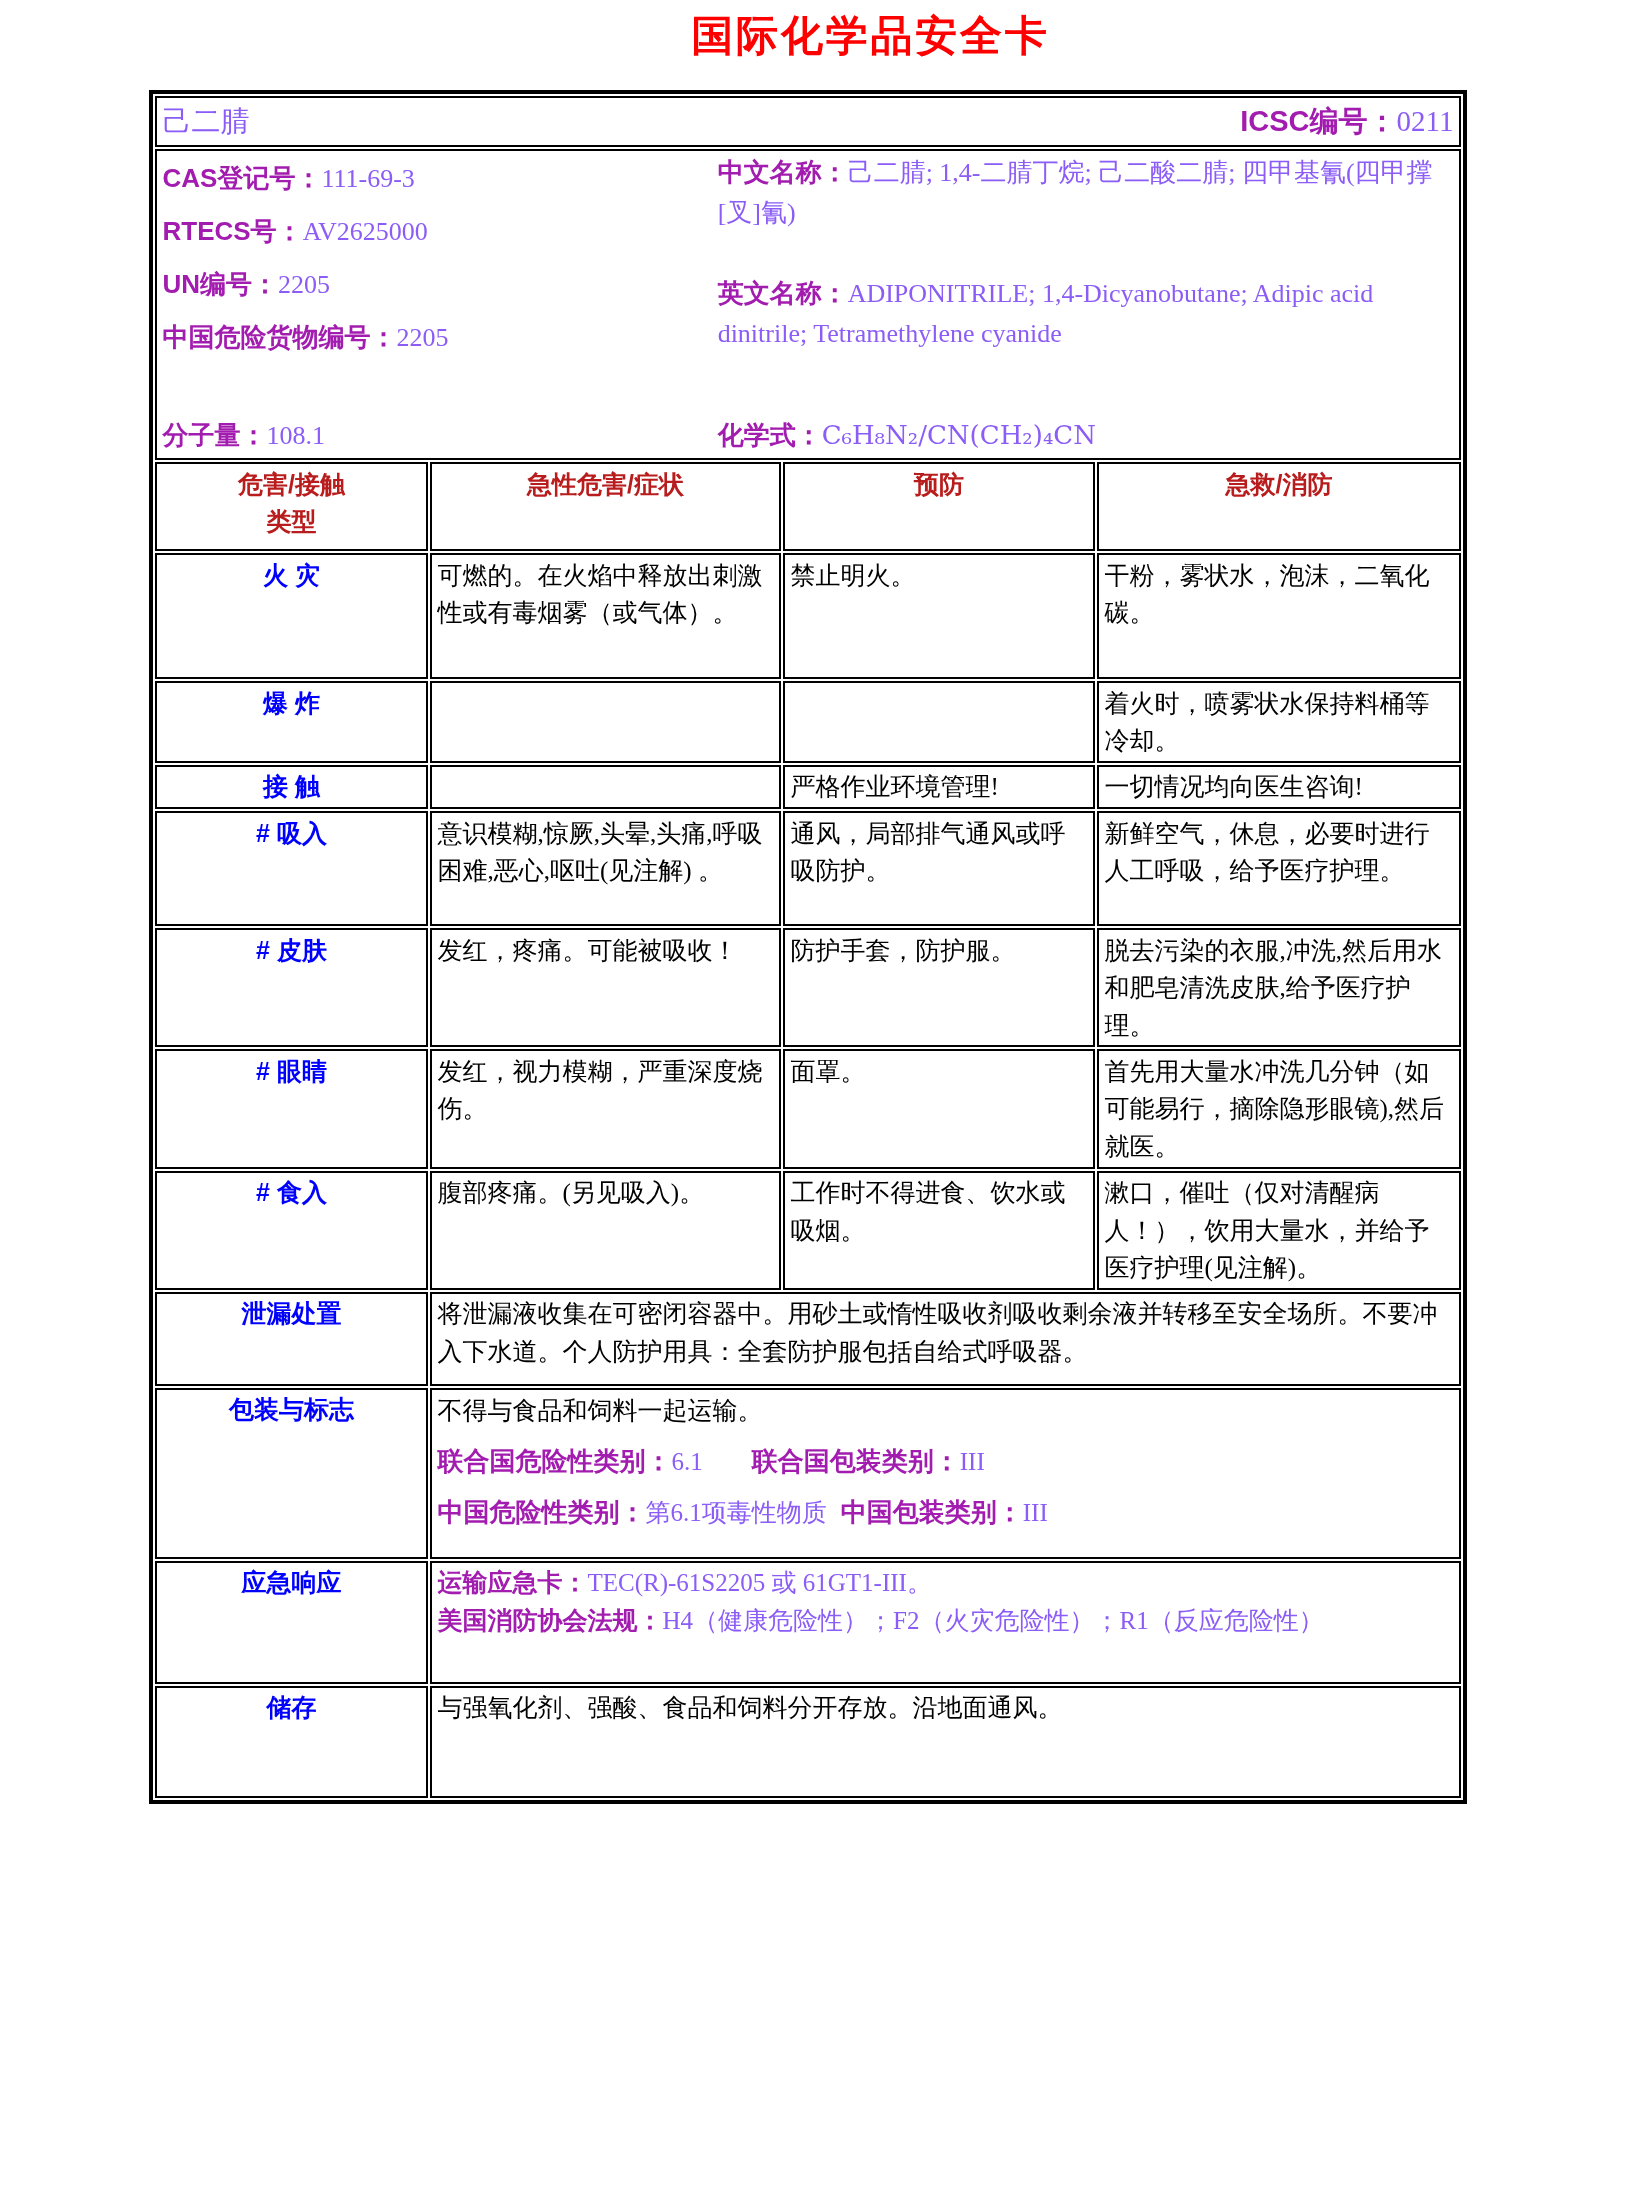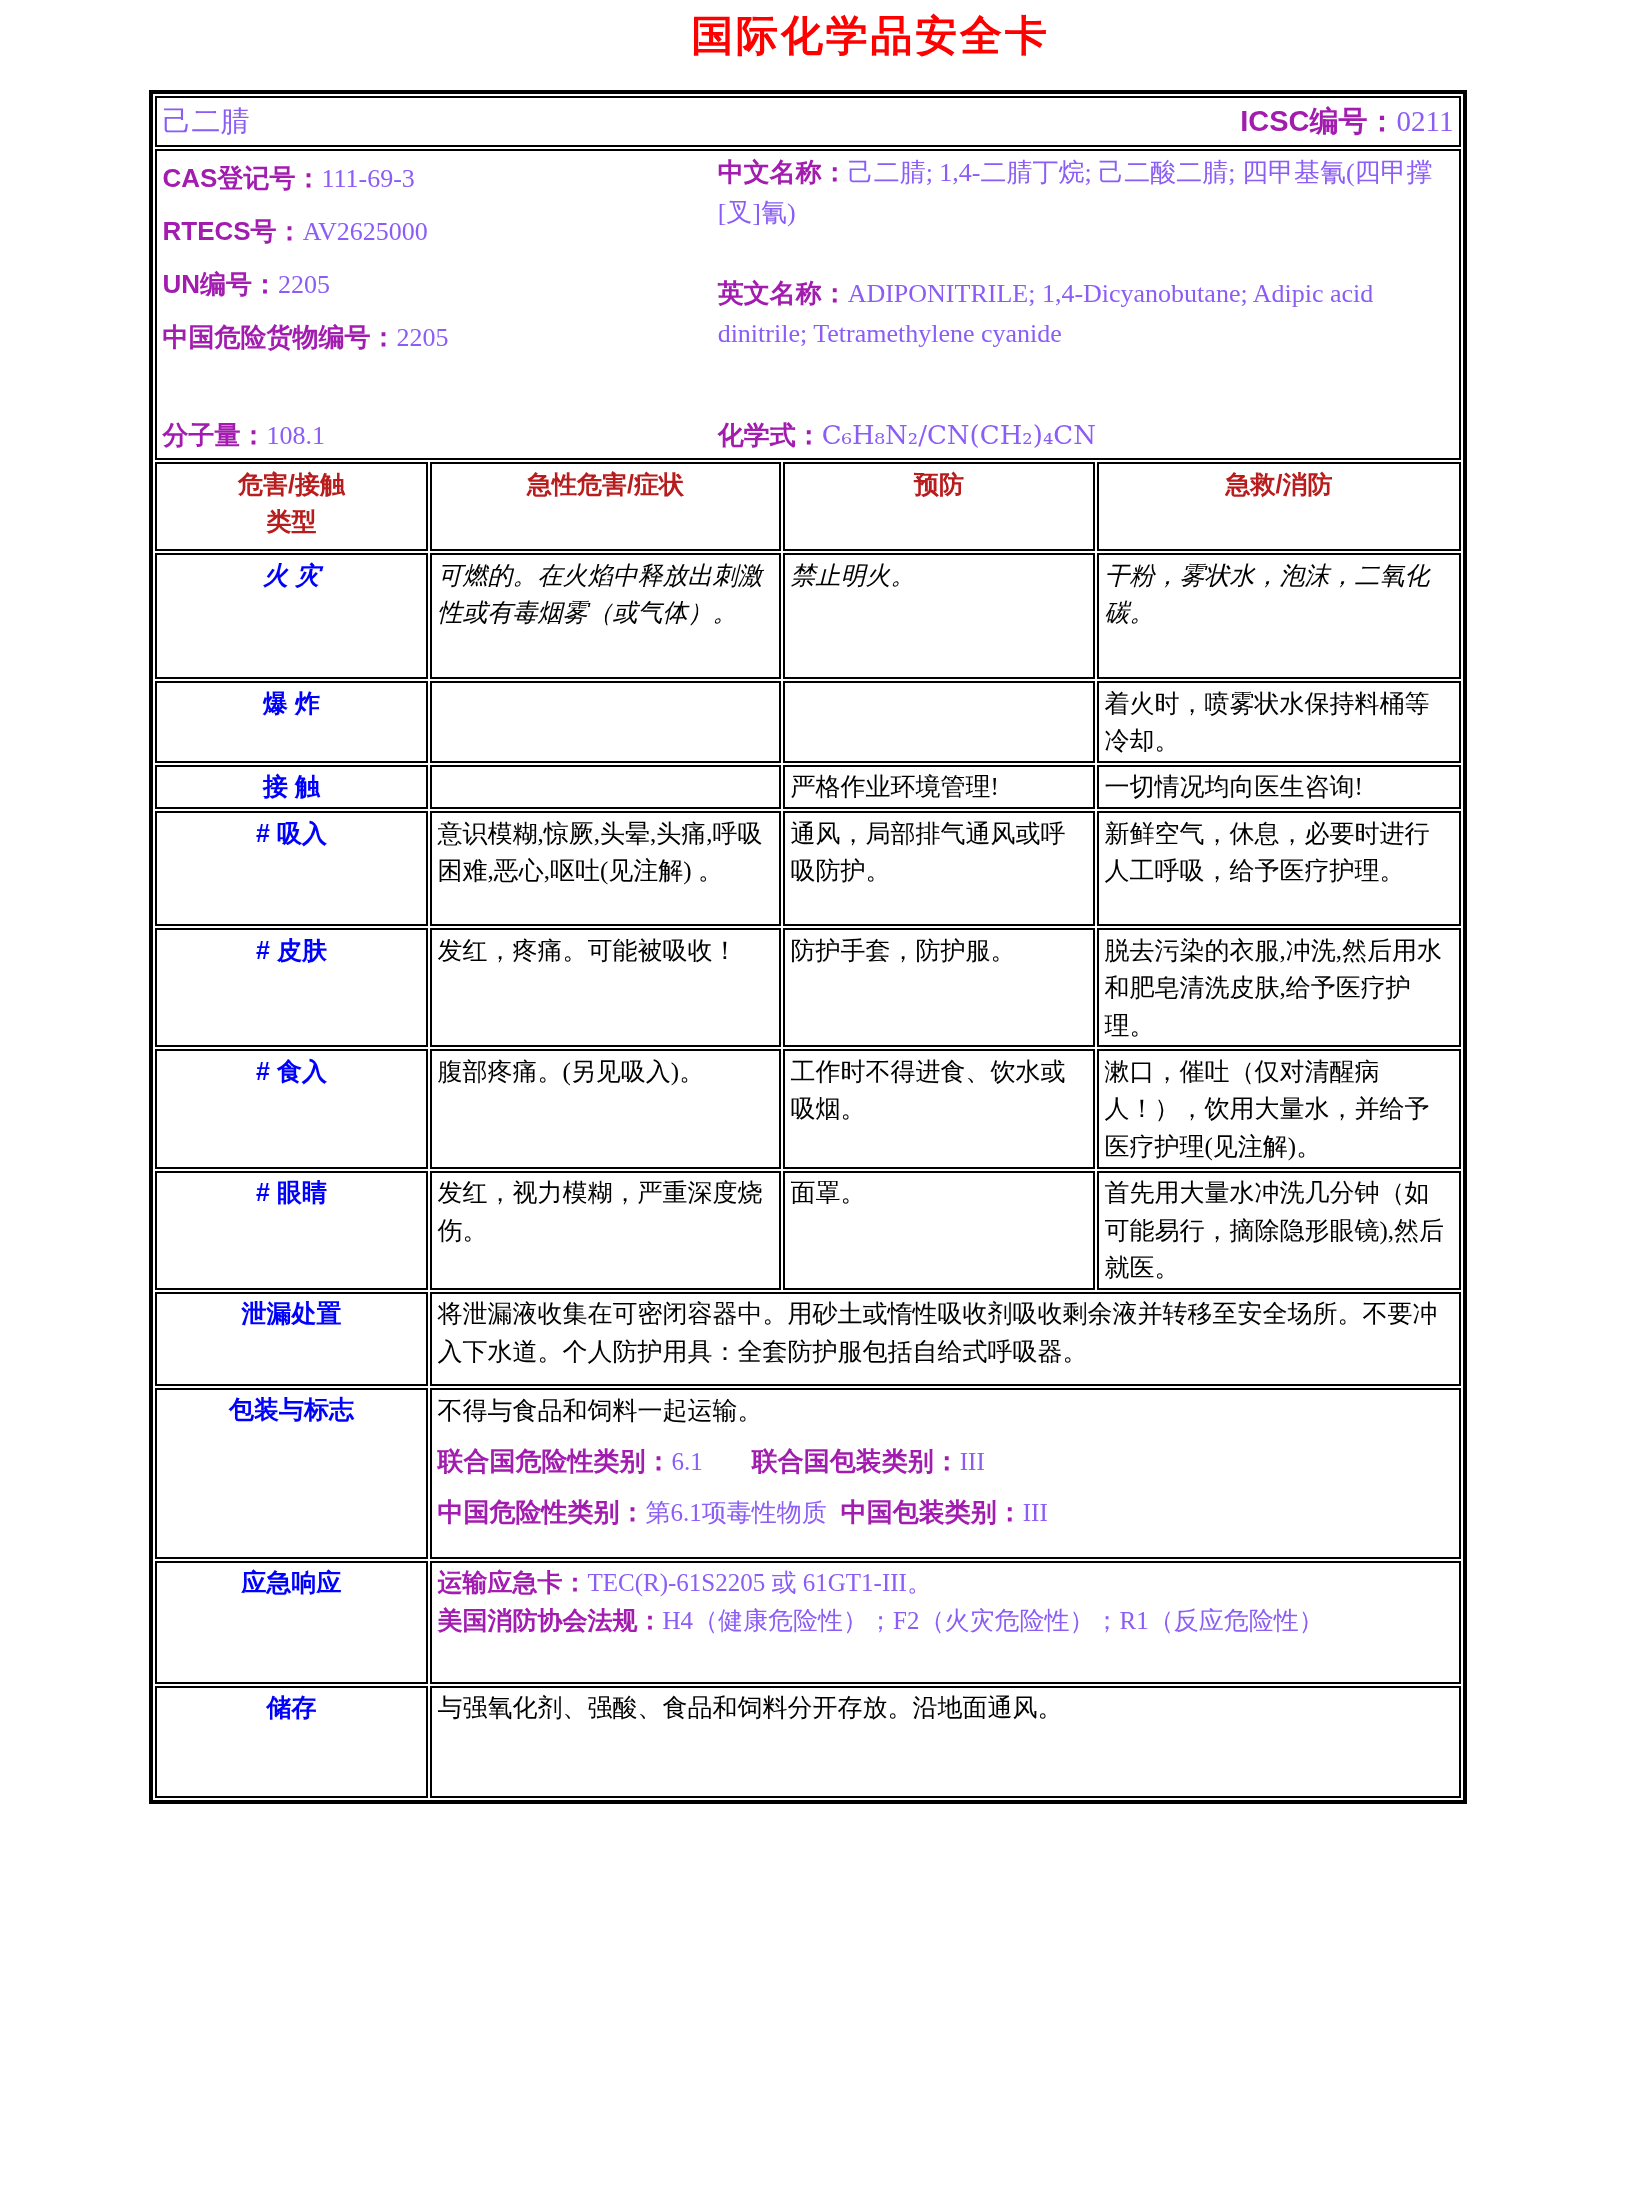--- a/index.html
+++ b/index.html
@@ -42,21 +42,21 @@
     color:#b91c1c; font-weight:bold; text-align:center; vertical-align:middle;
     font-family:"Liberation Sans","DejaVu Sans",sans-serif;
     font-size:28px; white-space:pre-line; height:82px; line-height:1.5;
   }
   
   td.hlabel {
     color:#0000ff; font-weight:bold; text-align:center; vertical-align:middle;
     font-family:"Liberation Sans","DejaVu Sans",sans-serif; font-size:28px;
     white-space:nowrap;
   }
-  tr.h-fire  { height:126px;font-style:italic; }
+  tr.h-fire  { height:126px; }
   tr.h-expl  { height:74px; }
   tr.h-cont  { height:43px;  }
   tr.h-std   { height:115px; }
   tr.h-spill { height:94px; }
   tr.h-pack  { height:171px; }
   tr.h-emer  { height:123px; }
   tr.h-stor  { height:112px; }
   .packline { margin-bottom:9.7px; line-height:1.6; }
   .packline .blue { font-size:26px; }
   .gap-wide { display:inline-block; width:49px; }
@@ -143,31 +143,31 @@
     </tr>
 
     <tr class="h-std">
       <td class="hlabel"># 皮肤</td>
       <td>发红，疼痛。可能被吸收！</td>
       <td>防护手套，防护服。</td>
       <td>脱去污染的衣服,冲洗,然后用水和肥皂清洗皮肤,给予医疗护理。</td>
     </tr>
 
     <tr class="h-std">
+      <td class="hlabel"># 眼睛</td>
+      <td>发红，视力模糊，严重深度烧伤。</td>
+      <td>面罩。</td>
+      <td>首先用大量水冲洗几分钟（如可能易行，摘除隐形眼镜),然后就医。</td>
+    </tr>
+
+    <tr class="h-std">
       <td class="hlabel"># 食入</td>
       <td>腹部疼痛。(另见吸入)。</td>
       <td>工作时不得进食、饮水或吸烟。</td>
       <td>漱口，催吐（仅对清醒病人！），饮用大量水，并给予医疗护理(见注解)。</td>
-    </tr>
-
-    <tr class="h-std">
-      <td class="hlabel"># 眼睛</td>
-      <td>发红，视力模糊，严重深度烧伤。</td>
-      <td>面罩。</td>
-      <td>首先用大量水冲洗几分钟（如可能易行，摘除隐形眼镜),然后就医。</td>
     </tr>
 
     <tr class="h-spill">
       <td class="hlabel">泄漏处置</td>
       <td colspan="3">将泄漏液收集在可密闭容器中。用砂土或惰性吸收剂吸收剩余液并转移至安全场所。不要冲入下水道。个人防护用具：全套防护服包括自给式呼吸器。</td>
     </tr>
 
     <tr class="h-pack">
       <td class="hlabel">包装与标志</td>
       <td colspan="3">

